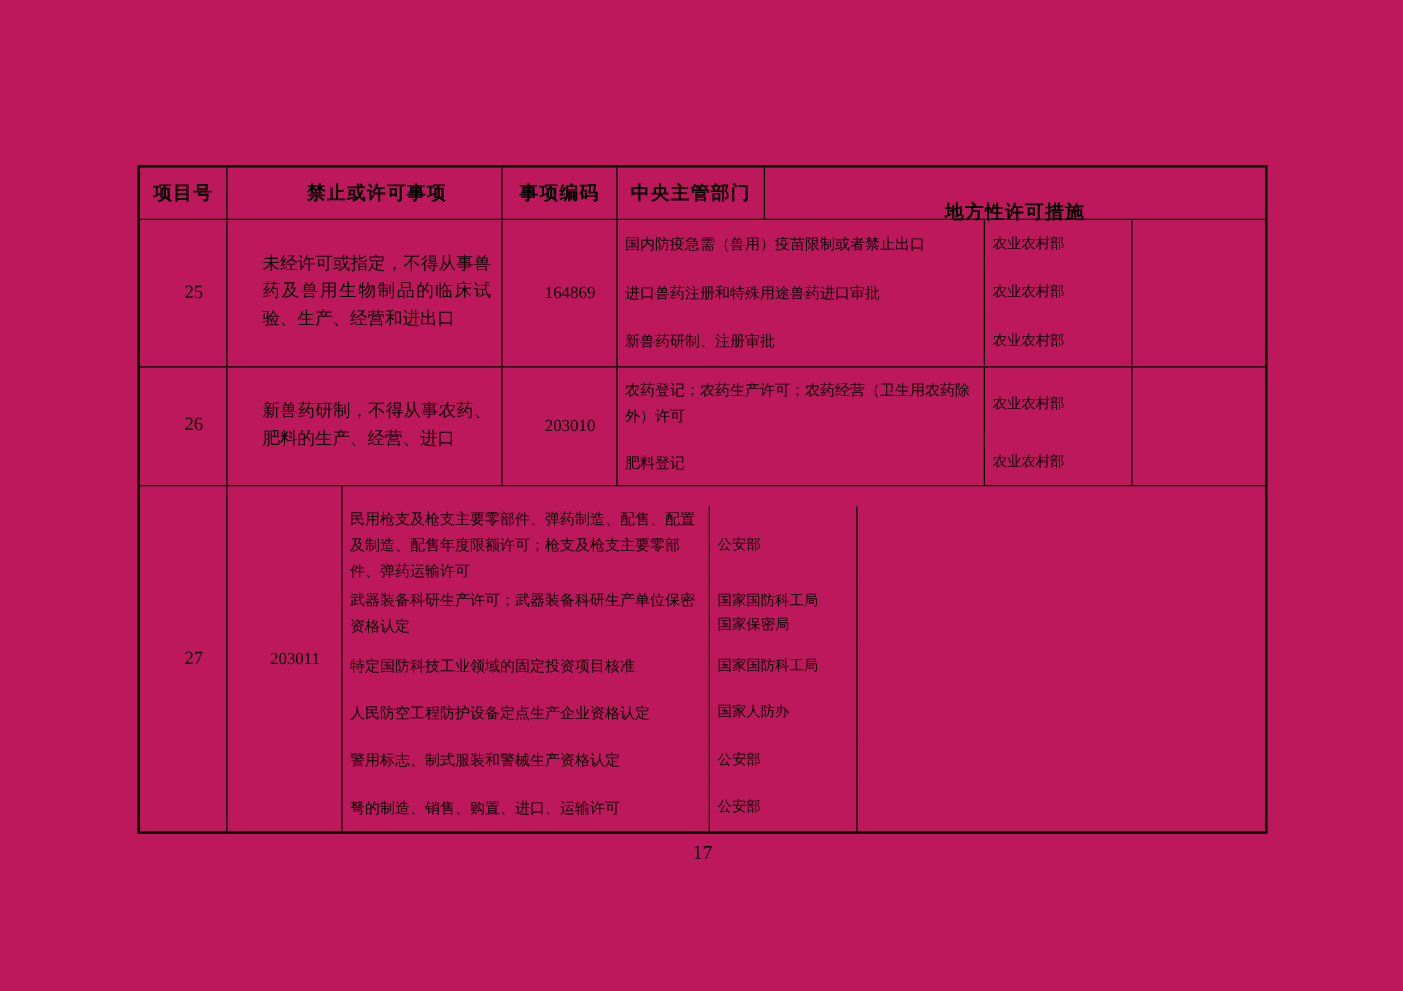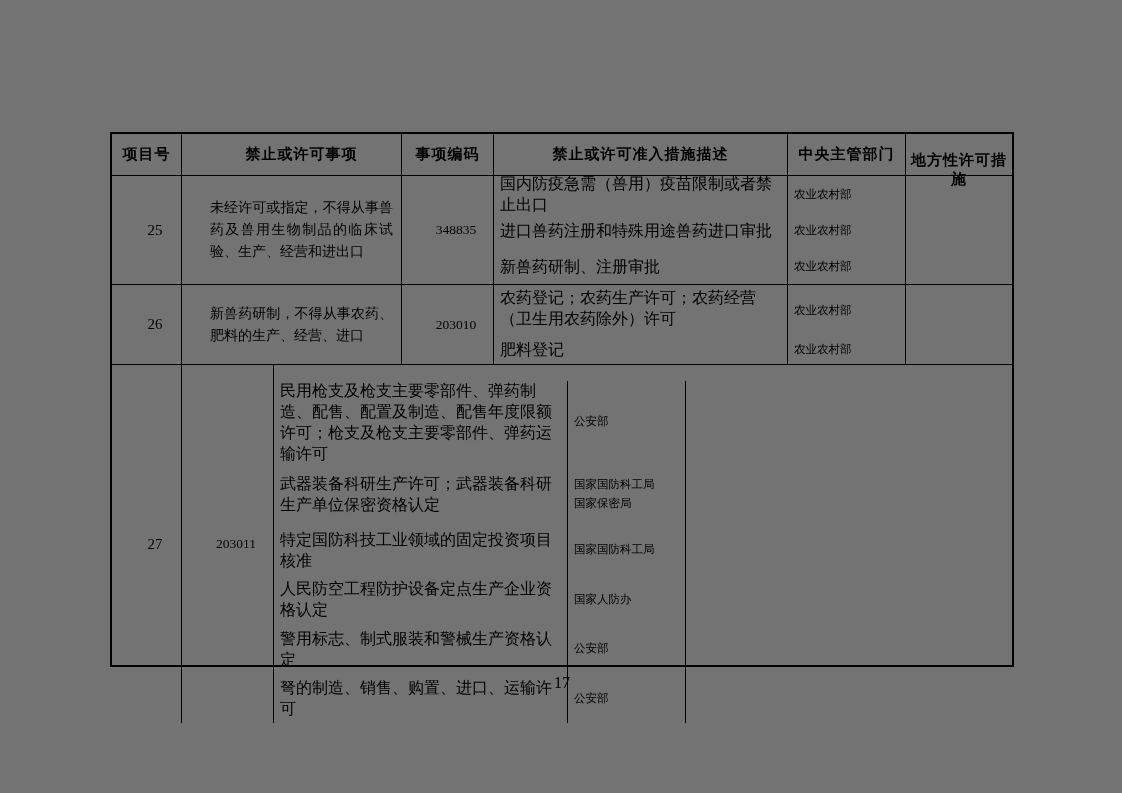--- a/index.html
+++ b/index.html
@@ -6,21 +6,21 @@
     margin: 0;
     padding: 0;
     background: #ffffff;
     font-family: "Liberation Serif", "DejaVu Serif", serif;
     color: #000000;
   }
   .page {
     position: relative;
     width: 1122px;
     height: 793px;
-    background: #737373;
+    background: #be185d;
     overflow: hidden;
   }
   .doc-table {
     position: absolute;
     left: 110px;
     top: 132px;
     width: 904px;
     height: 535px;
     border: 2px solid #000;
     box-sizing: border-box;
@@ -85,21 +85,21 @@
     display: flex;
     min-height: 0;
   }
   .desc {
     width: 294px;
     border-right: 1.5px solid #000;
     box-sizing: border-box;
     display: flex;
     align-items: center;
     padding: 4px 6px;
-    font-size: 16px;
+    font-size: 12px;
     line-height: 21px;
   }
   .dept {
     width: 118px;
     border-right: 1.5px solid #000;
     box-sizing: border-box;
     display: flex;
     align-items: center;
     padding: 4px 6px;
     font-size: 11.5px;
@@ -124,29 +124,28 @@
 <body>
 
 <div class="page">
 
   <div class="doc-table">
 
     <div class="hrow">
       <div class="hc c1">项目号</div>
       <div class="hc c2">禁止或许可事项</div>
       <div class="hc c3">事项编码</div>
-      <div class="hc" style="width:294px">禁止或许可准入措施描述</div>
       <div class="hc" style="width:118px">中央主管部门</div>
       <div class="hc c6">地方性许可措施</div>
     </div>
 
     <div class="drow row-25">
       <div class="cell c1 center itemno">25</div>
       <div class="cell c2 matter">未经许可或指定，不得从事兽药及兽用生物制品的临床试验、生产、经营和进出口</div>
-      <div class="cell c3 center code">348835</div>
+      <div class="cell c3 center code">164869</div>
       <div class="measures">
         <div class="subrow">
           <div class="desc">国内防疫急需（兽用）疫苗限制或者禁止出口</div>
           <div class="dept">农业农村部</div>
         </div>
         <div class="subrow">
           <div class="desc">进口兽药注册和特殊用途兽药进口审批</div>
           <div class="dept">农业农村部</div>
         </div>
         <div class="subrow">

